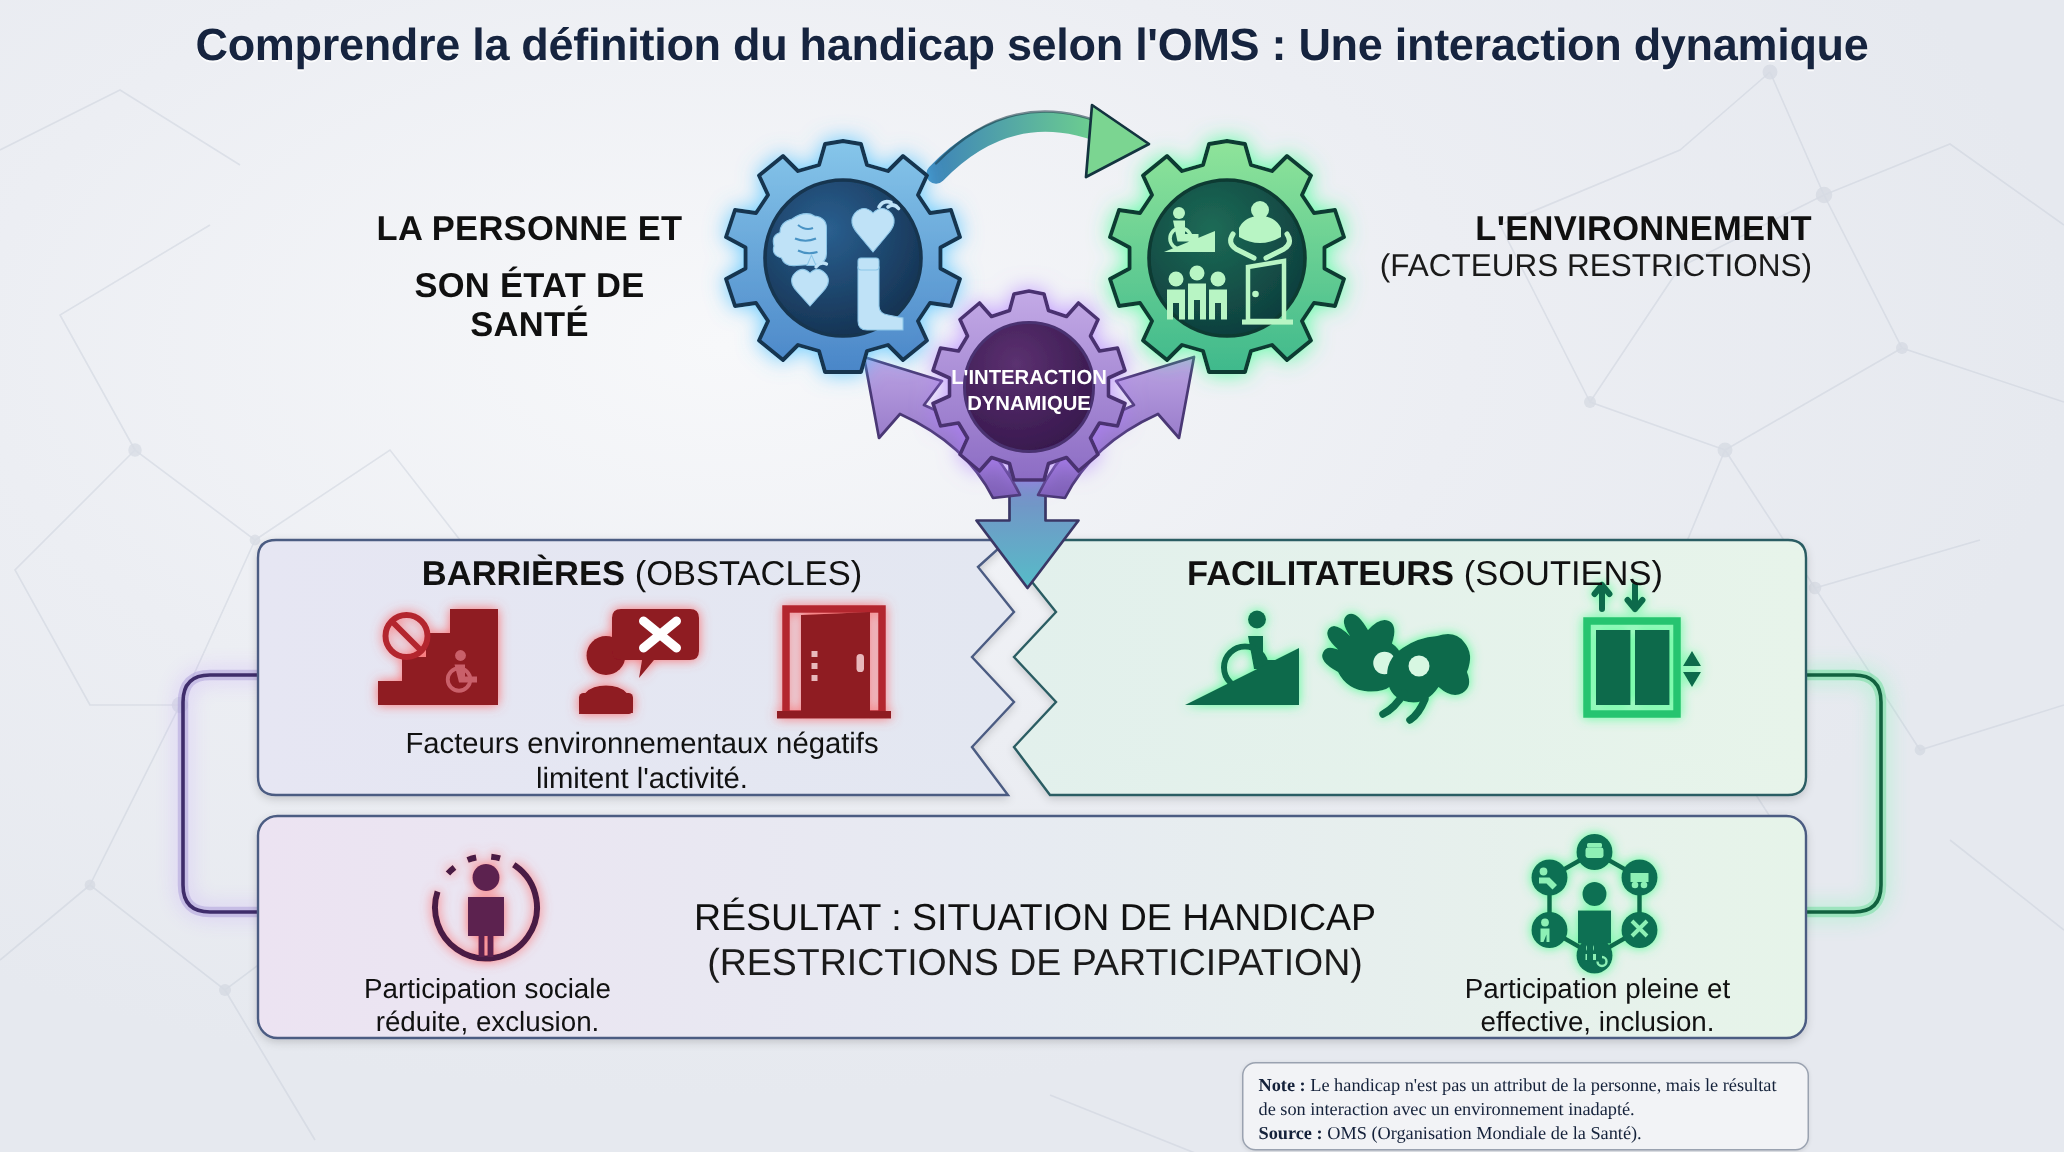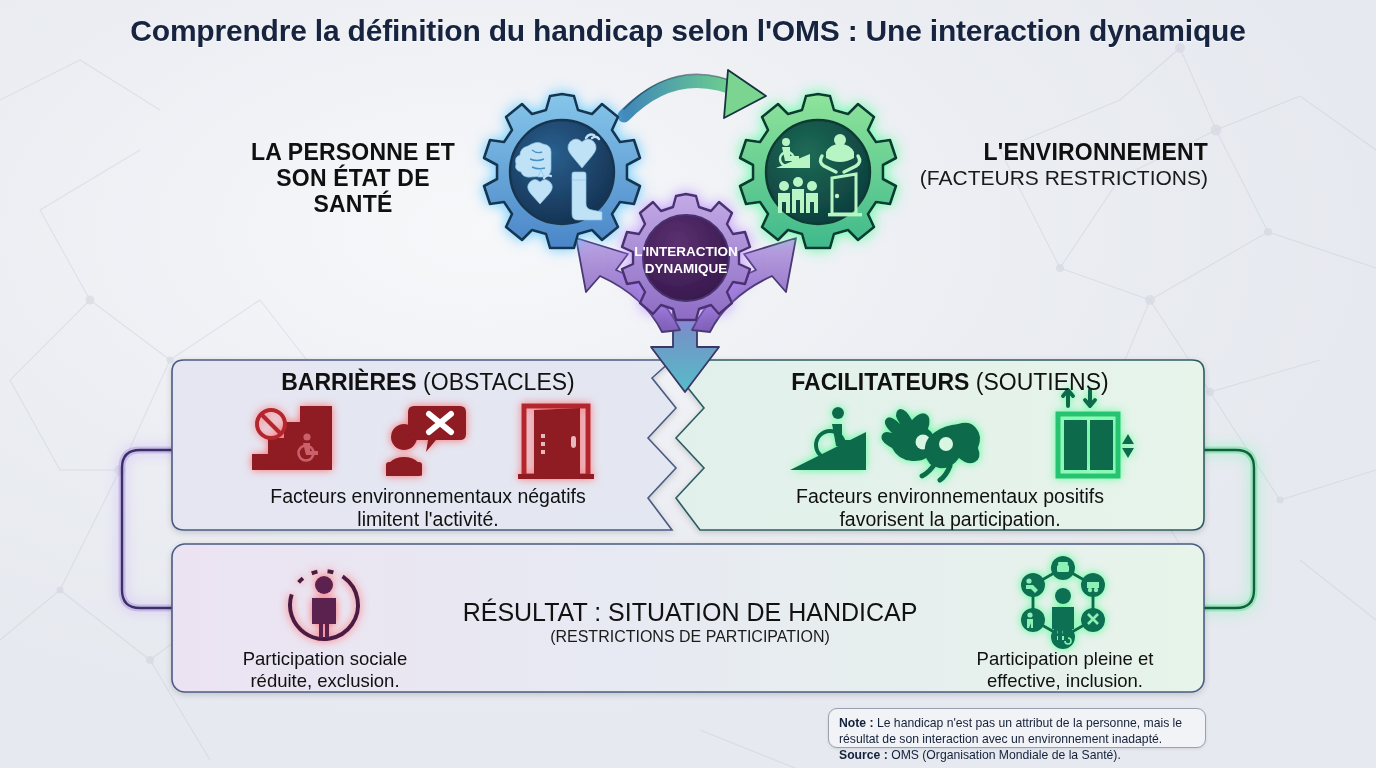--- a/index.html
+++ b/index.html
@@ -21,53 +21,54 @@
   
   #title {
     position:absolute; left:0; top:14px; width:1376px; text-align:center;
     font-size:30px; font-weight:bold; color:#16243f; letter-spacing:-.2px;
     text-shadow:0 1px 0 rgba(255,255,255,.8);
   }
 
   
   .gear-label { position:absolute; line-height:1.12; }
   .gear-label .l1 { font-size:23px; font-weight:bold; color:#101010; letter-spacing:.2px; }
-  .gear-label .l2 { font-size:23px; font-weight:bold; color:#101010; letter-spacing:.2px; }
+  .gear-label .l2 { font-size:23px; font-weight:bold; color:#101010; letter-spacing:.2px;margin-top:12px; }
   .gear-label .sub { font-size:21px; font-weight:normal; color:#1a1a1a; }
   #label-person { left:238px; top:140px; width:230px; text-align:center; }
   #label-env { left:908px; top:140px; width:300px; text-align:right; }
 
   
   #art { position:absolute; left:0; top:0; width:1376px; height:768px; }
 
   
   .panel-head { position:absolute; text-align:center; font-size:23px; color:#111; }
   .panel-head b { font-weight:bold; }
   .panel-head span.paren { font-weight:normal; }
   #head-barriers { left:188px; top:369px; width:480px; }
   #head-facil { left:710px; top:369px; width:480px; }
 
   .panel-desc { position:absolute; text-align:center; font-size:19.5px; color:#111; line-height:1.2; }
   #desc-barriers { left:188px; top:485px; width:480px; }
   #desc-facil { left:710px; top:485px; width:480px; }
 
   #result-title { position:absolute; left:400px; top:598px; width:580px; text-align:center; line-height:1.18; }
   #result-title .rt1 { font-size:25px; font-weight:normal; color:#111; }
-  #result-title .rt2 { font-size:16px; font-weight:normal; color:#1b1b1b; }
+  #result-title .rt2 { font-size:25px; font-weight:normal; color:#1b1b1b; }
 
   .side-cap { position:absolute; text-align:center; font-size:18.5px; color:#111; line-height:1.2; }
   #cap-left { left:200px; top:648px; width:250px; }
   #cap-right { left:940px; top:648px; width:250px; }
 
   
   #note {
-    position:absolute; left:828px; top:708px; width:378px; height:40px;
+    position:absolute; left:828px; top:708px; width:378px; height:59px;
     background:#f2f3f6; border:1px solid #9aa2b0; border-radius:9px;
     padding:6px 10px; font-size:12.2px; line-height:1.32; color:#14213a;
     box-shadow:0 1px 3px rgba(0,0,0,.10);
+    font-family:Liberation Serif, serif;
   }
   #note b { font-weight:bold; }
 </style>
 </head>
 <body>
 
 <div id="stage">
 
   <svg id="netbg" viewBox="0 0 1376 768">
     <g stroke="#c3cad6" stroke-width="1.1" fill="none" opacity=".75">
@@ -435,24 +436,20 @@
   <div class="panel-head" id="head-facil">
     <b>FACILITATEURS</b>
     <span class="paren">(SOUTIENS)</span>
   </div>
 
   <div class="panel-desc" id="desc-barriers">
     <div>Facteurs environnementaux négatifs</div>
     <div>limitent l'activité.</div>
   </div>
 
-  <div class="panel-desc" id="desc-facil">
-    <div>Facteurs environnementaux positifs</div>
-    <div>favorisent la participation.</div>
-  </div>
 
   <div id="result-title">
     <div class="rt1">RÉSULTAT : SITUATION DE HANDICAP</div>
     <div class="rt2">(RESTRICTIONS DE PARTICIPATION)</div>
   </div>
 
   <div class="side-cap" id="cap-left">
     <div>Participation sociale</div>
     <div>réduite, exclusion.</div>
   </div>

